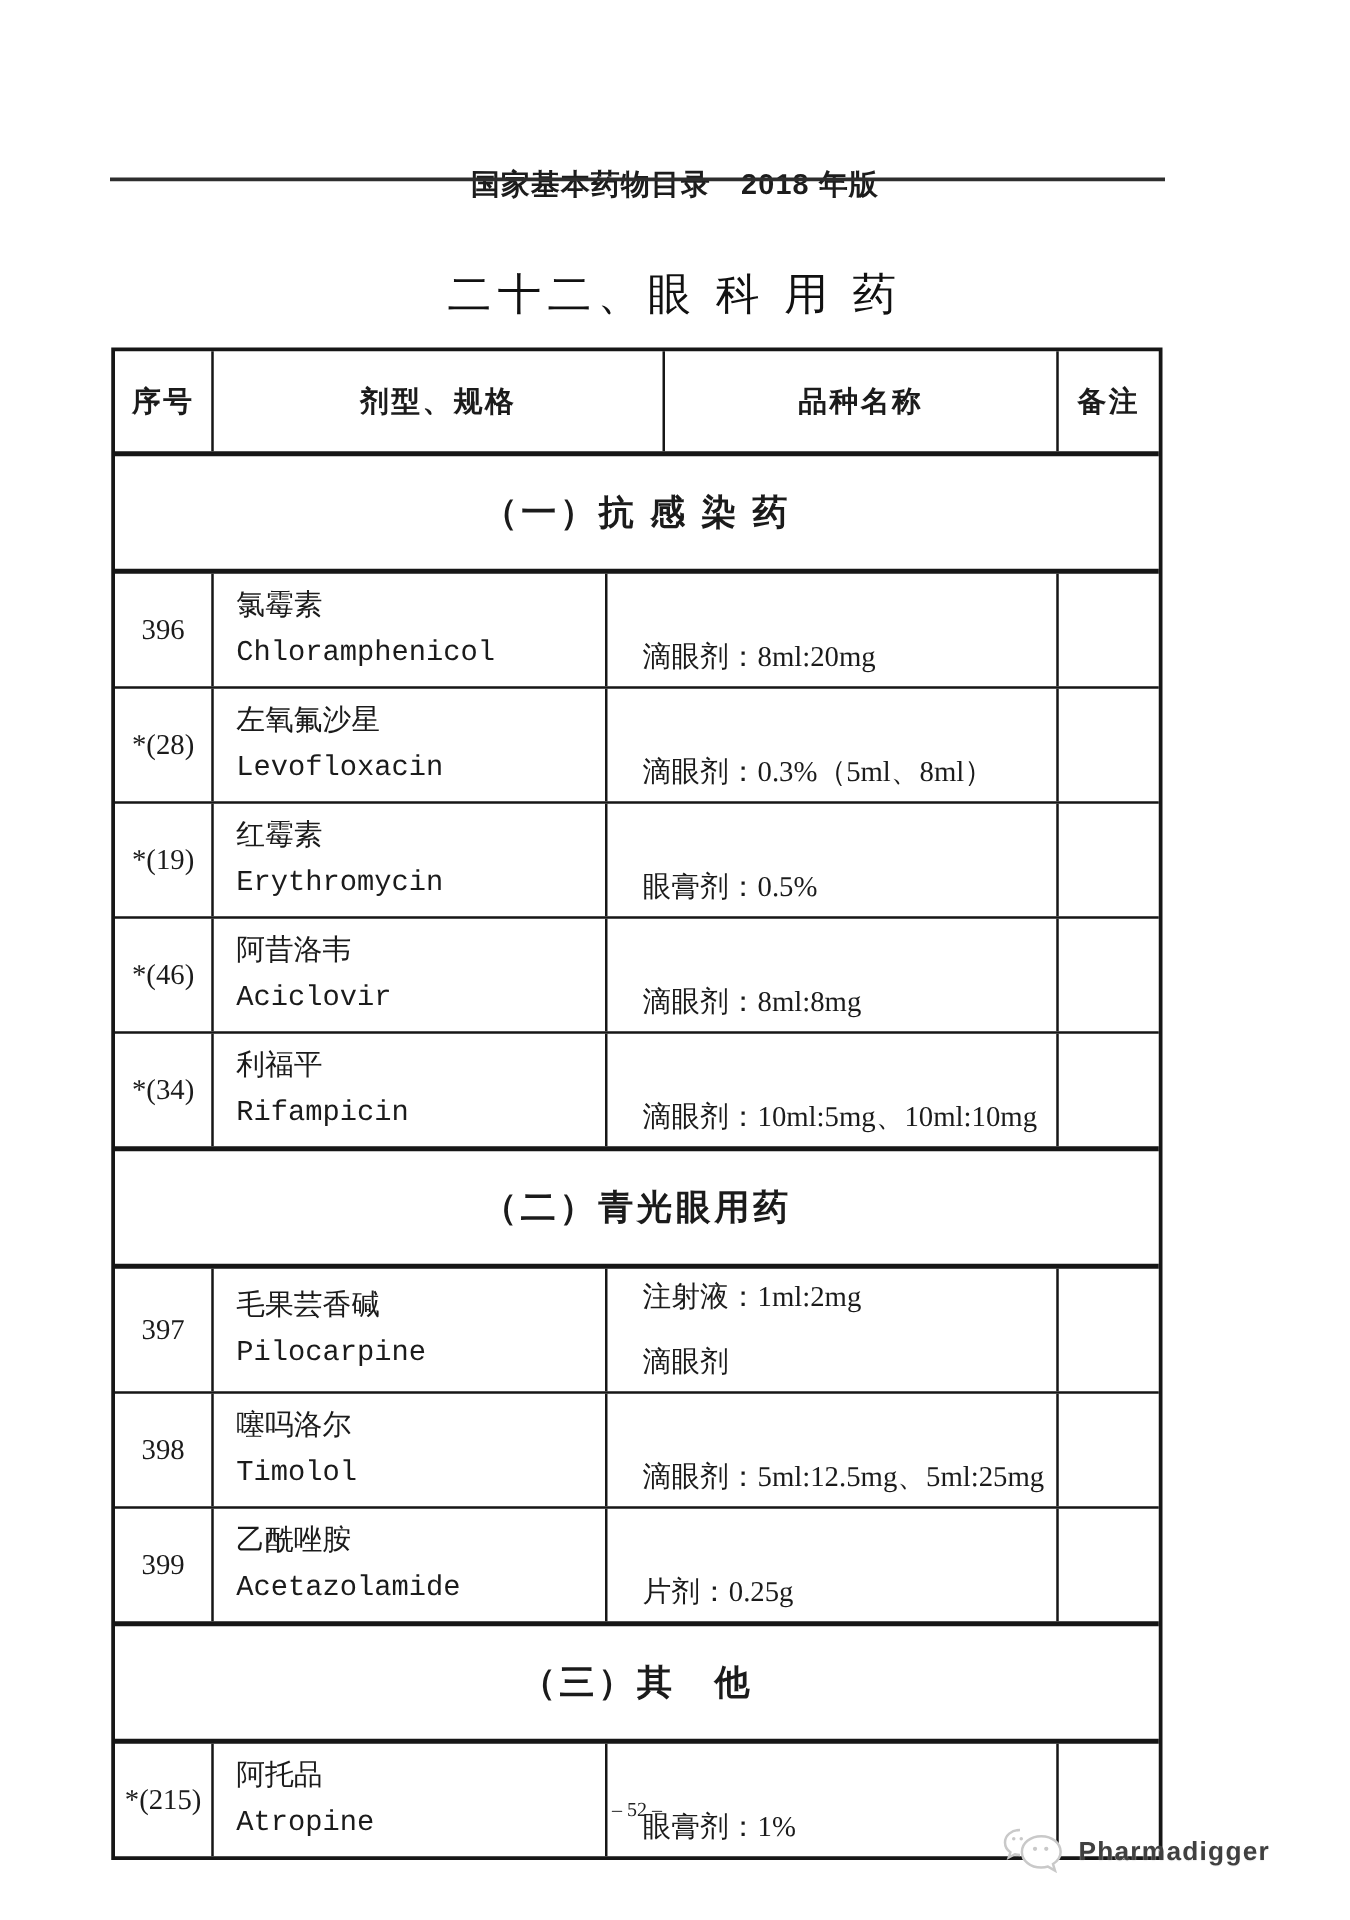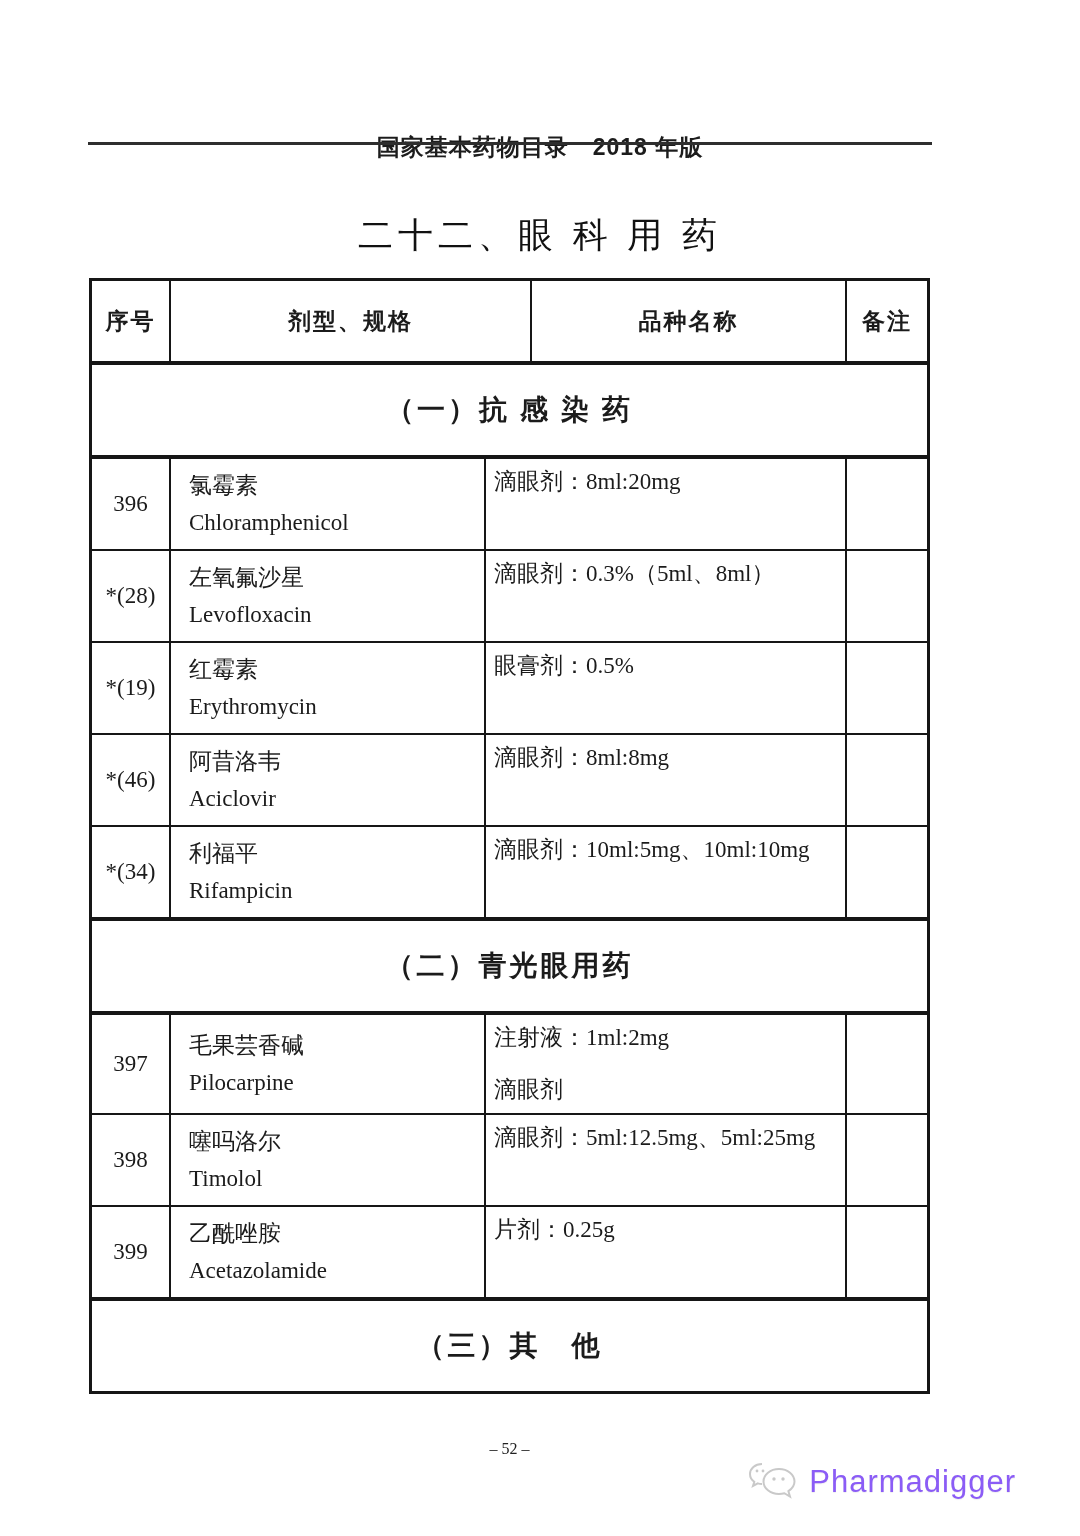--- a/index.html
+++ b/index.html
@@ -26,22 +26,22 @@
   .etable{
     position:absolute;left:89px;top:278px;width:841px;
     border:3px solid #161616;box-sizing:border-box;background:#fff;
   }
   .trow{display:flex;border-top:2px solid #161616;}
   .trow:first-child{border-top:none;}
   .trow.thick-top{border-top-width:4px;}
   .cell{box-sizing:border-box;border-left:2px solid #161616;display:flex;}
   .cell:first-child{border-left:none;}
   .c-no{width:77px;align-items:center;justify-content:center;text-align:left;}
-  .c-name{width:315px;flex-direction:column;justify-content:center;padding:8px 6px 8px 18px;}
-  .c-spec{width:361px;flex-direction:column;justify-content:flex-start;padding:8px 6px 8px 8px;row-gap:22px;}
+  .c-name{width:315px;flex-direction:column;justify-content:center;padding:8px 6px 8px 18px;font-family:Liberation Mono, monospace;}
+  .c-spec{width:361px;flex-direction:column;justify-content:flex-end;padding:8px 6px 8px 28px;row-gap:22px;}
   .c-note{flex:1;}
   
   .thead-row{height:80px;}
   .thead-row .cell{align-items:center;justify-content:center;padding:0;
     font-family:"Liberation Sans", sans-serif;font-weight:700;font-size:23px;letter-spacing:2px;}
   
   .section-row{height:90px;align-items:center;justify-content:center;
     font-weight:700;font-size:28px;letter-spacing:3px;
     font-family:"Liberation Serif", serif;}
   
@@ -52,22 +52,22 @@
   .spec-line{font-size:23px;line-height:30px;}
   
   .page-number{
     position:absolute;left:89px;top:1440px;width:841px;text-align:center;
     font-size:16px;color:#222;
   }
   .watermark{
     position:absolute;right:64px;top:1460px;display:flex;align-items:center;gap:9px;
   }
   .wm-text{
-    font-family:"Liberation Sans", sans-serif;font-size:31px;font-weight:400;
-    color:#8b5cf6;letter-spacing:1px;text-shadow:0 1px 1px #efefef;
+    font-family:"Liberation Sans", sans-serif;font-size:21px;font-weight:700;
+    color:#404040;letter-spacing:1px;text-shadow:0 1px 1px #efefef;
   }
 </style>
 </head>
 <body>
 
 <div class="page-head">国家基本药物目录　2018 年版</div>
 <div class="head-rule"></div>
 
 <div class="chapter-title">二十二、眼 科 用 药</div>
 
@@ -179,20 +179,33 @@
       <div class="cell c-name">
         <div class="name-cn">乙酰唑胺</div>
         <div class="name-en">Acetazolamide</div>
       </div>
       <div class="cell c-spec">
         <div class="spec-line">片剂：0.25g</div>
       </div>
       <div class="cell c-note"></div>
     </div>
     <div class="trow section-row thick-top">（三）其　他</div>
+    <div class="trow data-row thick-top">
+      <div class="cell c-no">
+        <div class="no-text">*(215)</div>
+      </div>
+      <div class="cell c-name">
+        <div class="name-cn">阿托品</div>
+        <div class="name-en">Atropine</div>
+      </div>
+      <div class="cell c-spec">
+        <div class="spec-line">眼膏剂：1%</div>
+      </div>
+      <div class="cell c-note"></div>
+    </div>
   </div>
 
 <div class="page-number">– 52 –</div>
 
 <div class="watermark">
   <span style="display:inline-flex;">
     <svg width="54" height="44" viewBox="0 0 54 44" fill="none">
 
       <path d="M16 4 C9 4 4 8.5 4 14 C4 17.2 5.7 20 8.3 21.8 L7 26 L11.8 23.4 C13.1 23.8 14.5 24 16 24" stroke="#c9c9c9" stroke-width="2" fill="#ffffff"></path>
       <circle cx="11" cy="11" r="1.4" fill="#c9c9c9"></circle>

